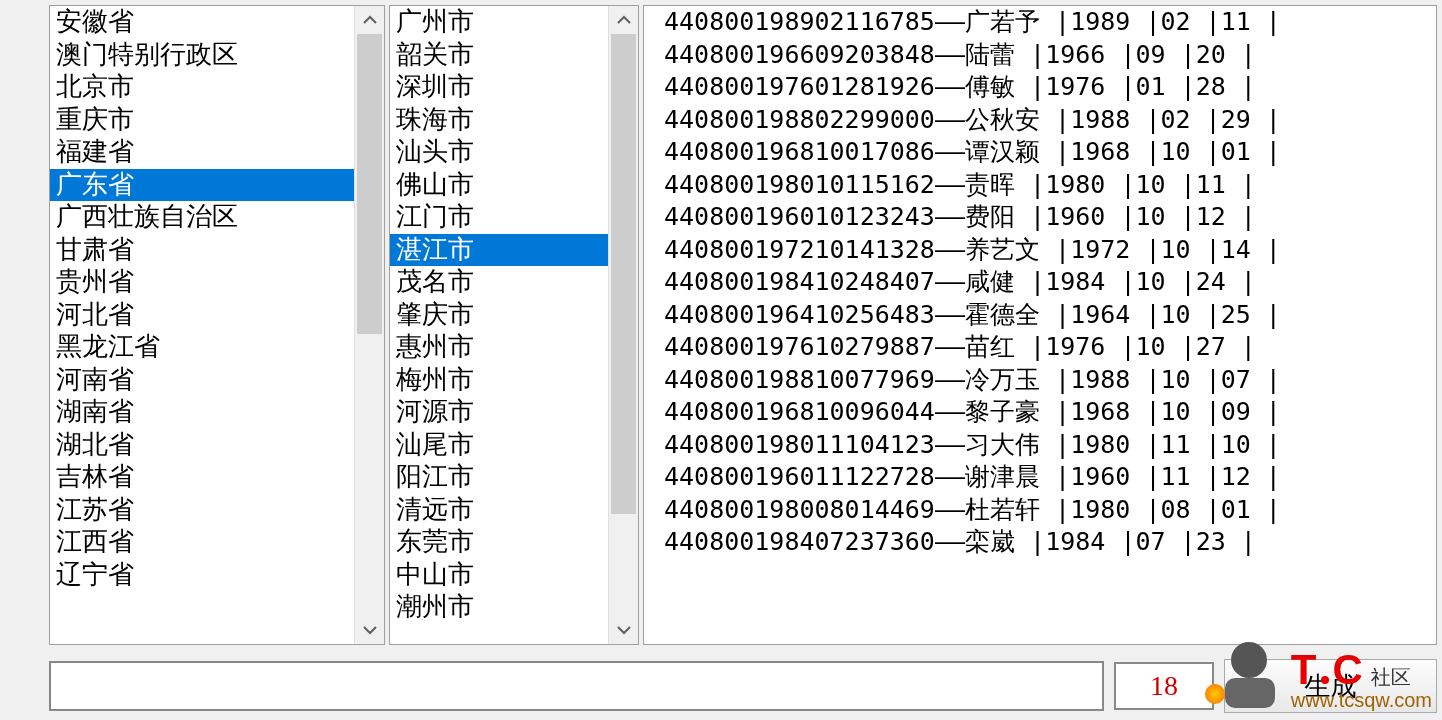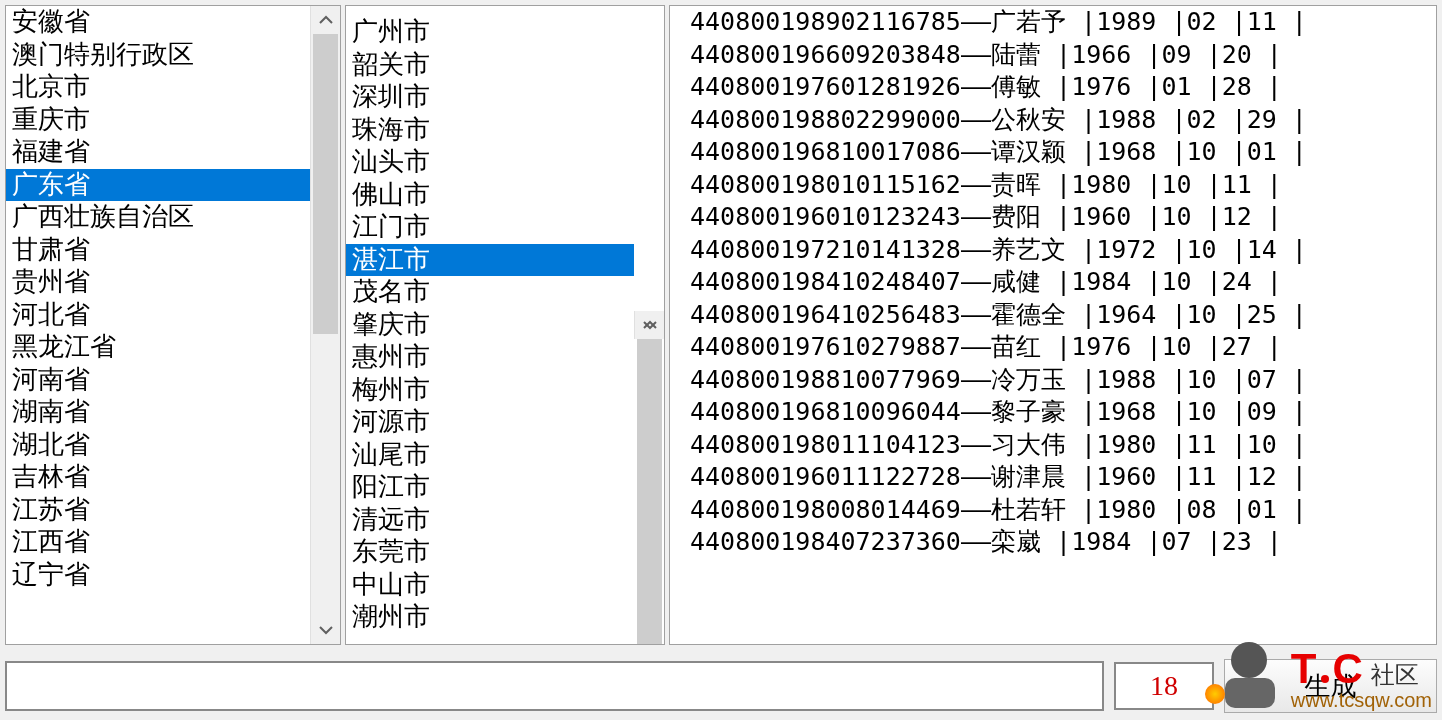--- a/index.html
+++ b/index.html
@@ -12,20 +12,21 @@
   background: #f0f0f0;
   width: 1442px;
   height: 720px;
   overflow: hidden;
 }
 .container {
   display: flex;
   flex-direction: column;
   height: 100%;
   padding: 5px;
+  margin-left: 44px;
 }
 .top-row {
   display: flex;
   flex: 1;
   gap: 4px;
   min-height: 0;
 }
 .listbox {
   background: #fff;
   border: 1px solid #a0a0a0;
@@ -34,22 +35,21 @@
   display: flex;
 }
 .listbox-inner {
   flex: 1;
   overflow: hidden;
 }
 .province-box {
   width: 336px;
 }
 .city-box {
-  width: 320px;
-  align-items: center;
+  width: 250px;
 }
 .results-box {
   flex: 1;
 }
 .list-item {
   padding: 0 6px;
   font-size: 26px;
   line-height: 32.5px;
   white-space: nowrap;
   cursor: default;
@@ -191,21 +191,21 @@
   line-height: 0.9;
 }
 .wm-dot {
   width: 8px;
   height: 8px;
   background: #e60000;
   border-radius: 50%;
   display: inline-block;
 }
 .wm-label {
-  font-size: 24px;
+  font-size: 20px;
   color: #333;
   font-family: "Microsoft YaHei", sans-serif;
   margin-left: 4px;
 }
 .wm-url {
   font-size: 20px;
   color: #a16207;
   font-family: Arial, sans-serif;
   margin-top: -2px;
   text-align: center;

